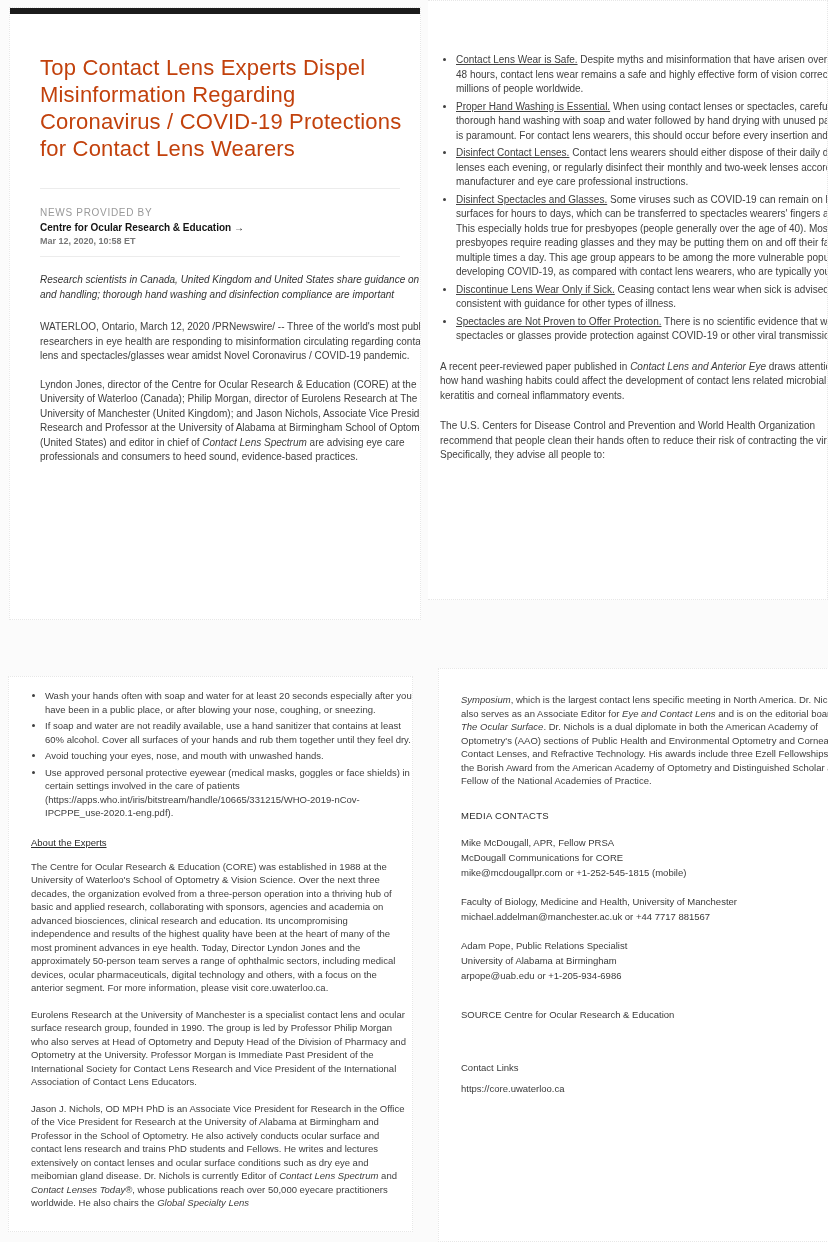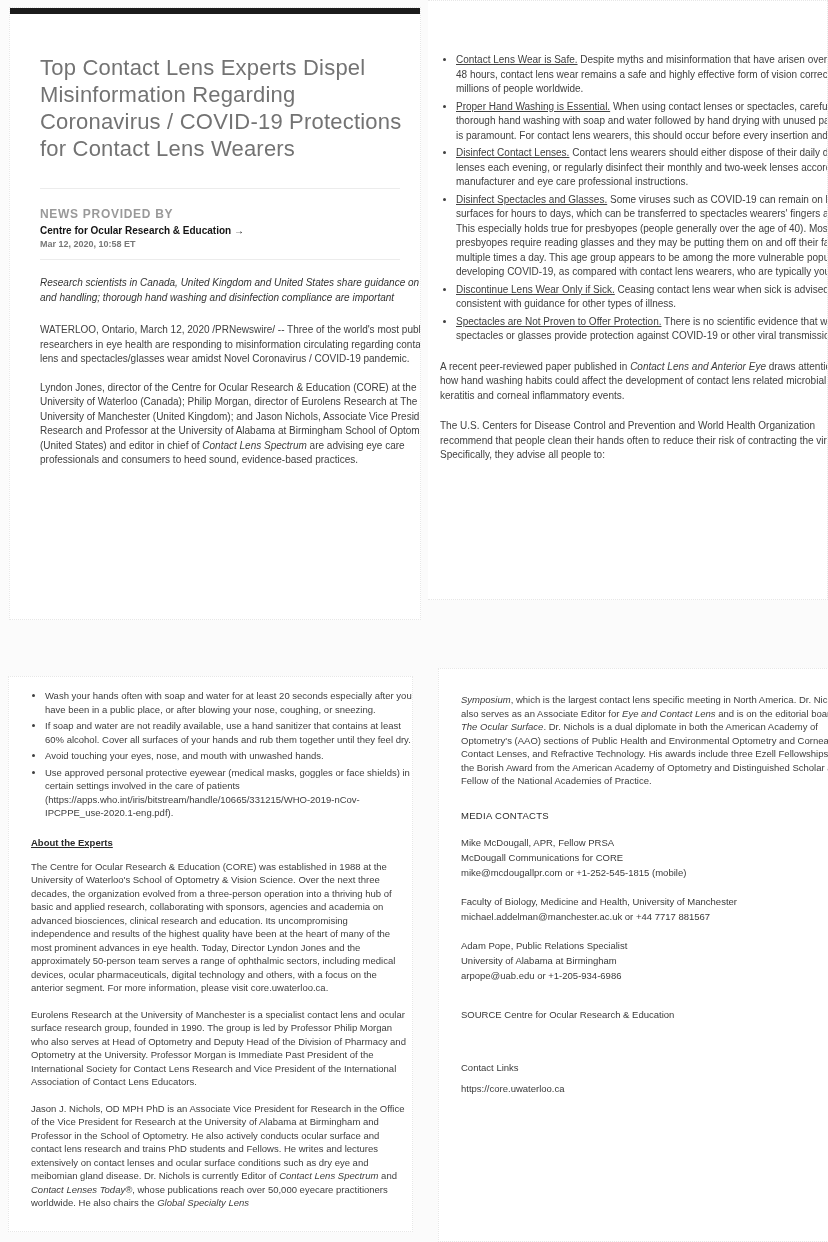--- a/index.html
+++ b/index.html
@@ -12,42 +12,42 @@
   .panel{
     position:absolute;background:#ffffff;border:1px dotted #e7e7e7;
     box-sizing:border-box;overflow:hidden;
   }
   
   .panel1{left:9px;top:7px;width:412px;height:613px;}
   .topbar{height:6px;background:#1c1c1c;width:100%;}
   .panel1 .inner{padding:40px 0 0 30px;}
   h1.title{
     margin:0 0 26px 0;font-size:22px;line-height:27px;font-weight:400;
-    letter-spacing:.2px;color:#737373;width:372px;
+    letter-spacing:.2px;color:#c2410c;width:372px;
   }
   .rule{border:none;border-top:1px solid #ececec;width:360px;margin:10px 0;}
-  .npb{font-size:12px;letter-spacing:.7px;color:#999;margin-top:18px;font-weight:bold;}
+  .npb{font-size:10px;letter-spacing:.7px;color:#999;margin-top:18px;}
   .source{font-size:10px;font-weight:bold;color:#141414;margin-top:4px;cursor:pointer;}
   .source .arrow{font-weight:400;}
   .date{font-size:9px;color:#777;margin-top:3px;margin-bottom:8px;font-weight:bold;}
   .body1{font-size:10px;line-height:14.5px;color:#404040;width:405px;margin:0 0 14px 0;}
   .summary{font-style:italic;color:#333;margin-top:16px;margin-bottom:18px;}
   
   .panel2{left:428px;top:0px;width:400px;height:600px;border-left:none;}
   .panel2 .inner{padding:52px 0 0 10px;}
   ul.guide{list-style:disc;margin:0;padding:0 0 0 18px;width:420px;}
   ul.guide li{font-size:10px;line-height:14.5px;color:#404040;margin-bottom:3px;}
   .lead{text-decoration:underline;}
   .panel2 .body1{width:420px;margin-top:16px;margin-left:2px;}
   
   .panel3{left:8px;top:676px;width:405px;height:556px;}
   .panel3 .inner{padding:12px 8px 0 22px;}
   ul.cdc{list-style:disc;margin:0;padding:0 0 0 14px;width:368px;}
   ul.cdc li{font-size:9.5px;line-height:13.5px;color:#404040;margin-bottom:3px;}
-  .h-about{font-size:9.5px;font-weight:bold;text-decoration:underline;color:#2a2a2a;margin:17px 0 12px 0;}
+  .h-about{font-size:9.5px;font-weight:normal;text-decoration:underline;color:#2a2a2a;margin:17px 0 12px 0;}
   .body2{font-size:9.5px;line-height:13.5px;color:#404040;width:378px;margin:0 0 13px 0;}
   
   .panel4{left:438px;top:668px;width:413px;height:574px;}
   .panel4 .inner{padding:24px 8px 0 22px;}
   .panel4 .body2{width:388px;}
   .h-media{font-size:9.5px;font-weight:400;letter-spacing:.3px;color:#2a2a2a;margin:22px 0 14px 0;}
   .contact{margin-bottom:14px;}
   .contact div{font-size:9.5px;line-height:15px;color:#3a3a3a;}
   .source-line{font-size:9.5px;color:#3a3a3a;margin-top:26px;}
   .related-label{font-size:9.5px;color:#3a3a3a;margin-top:42px;}

